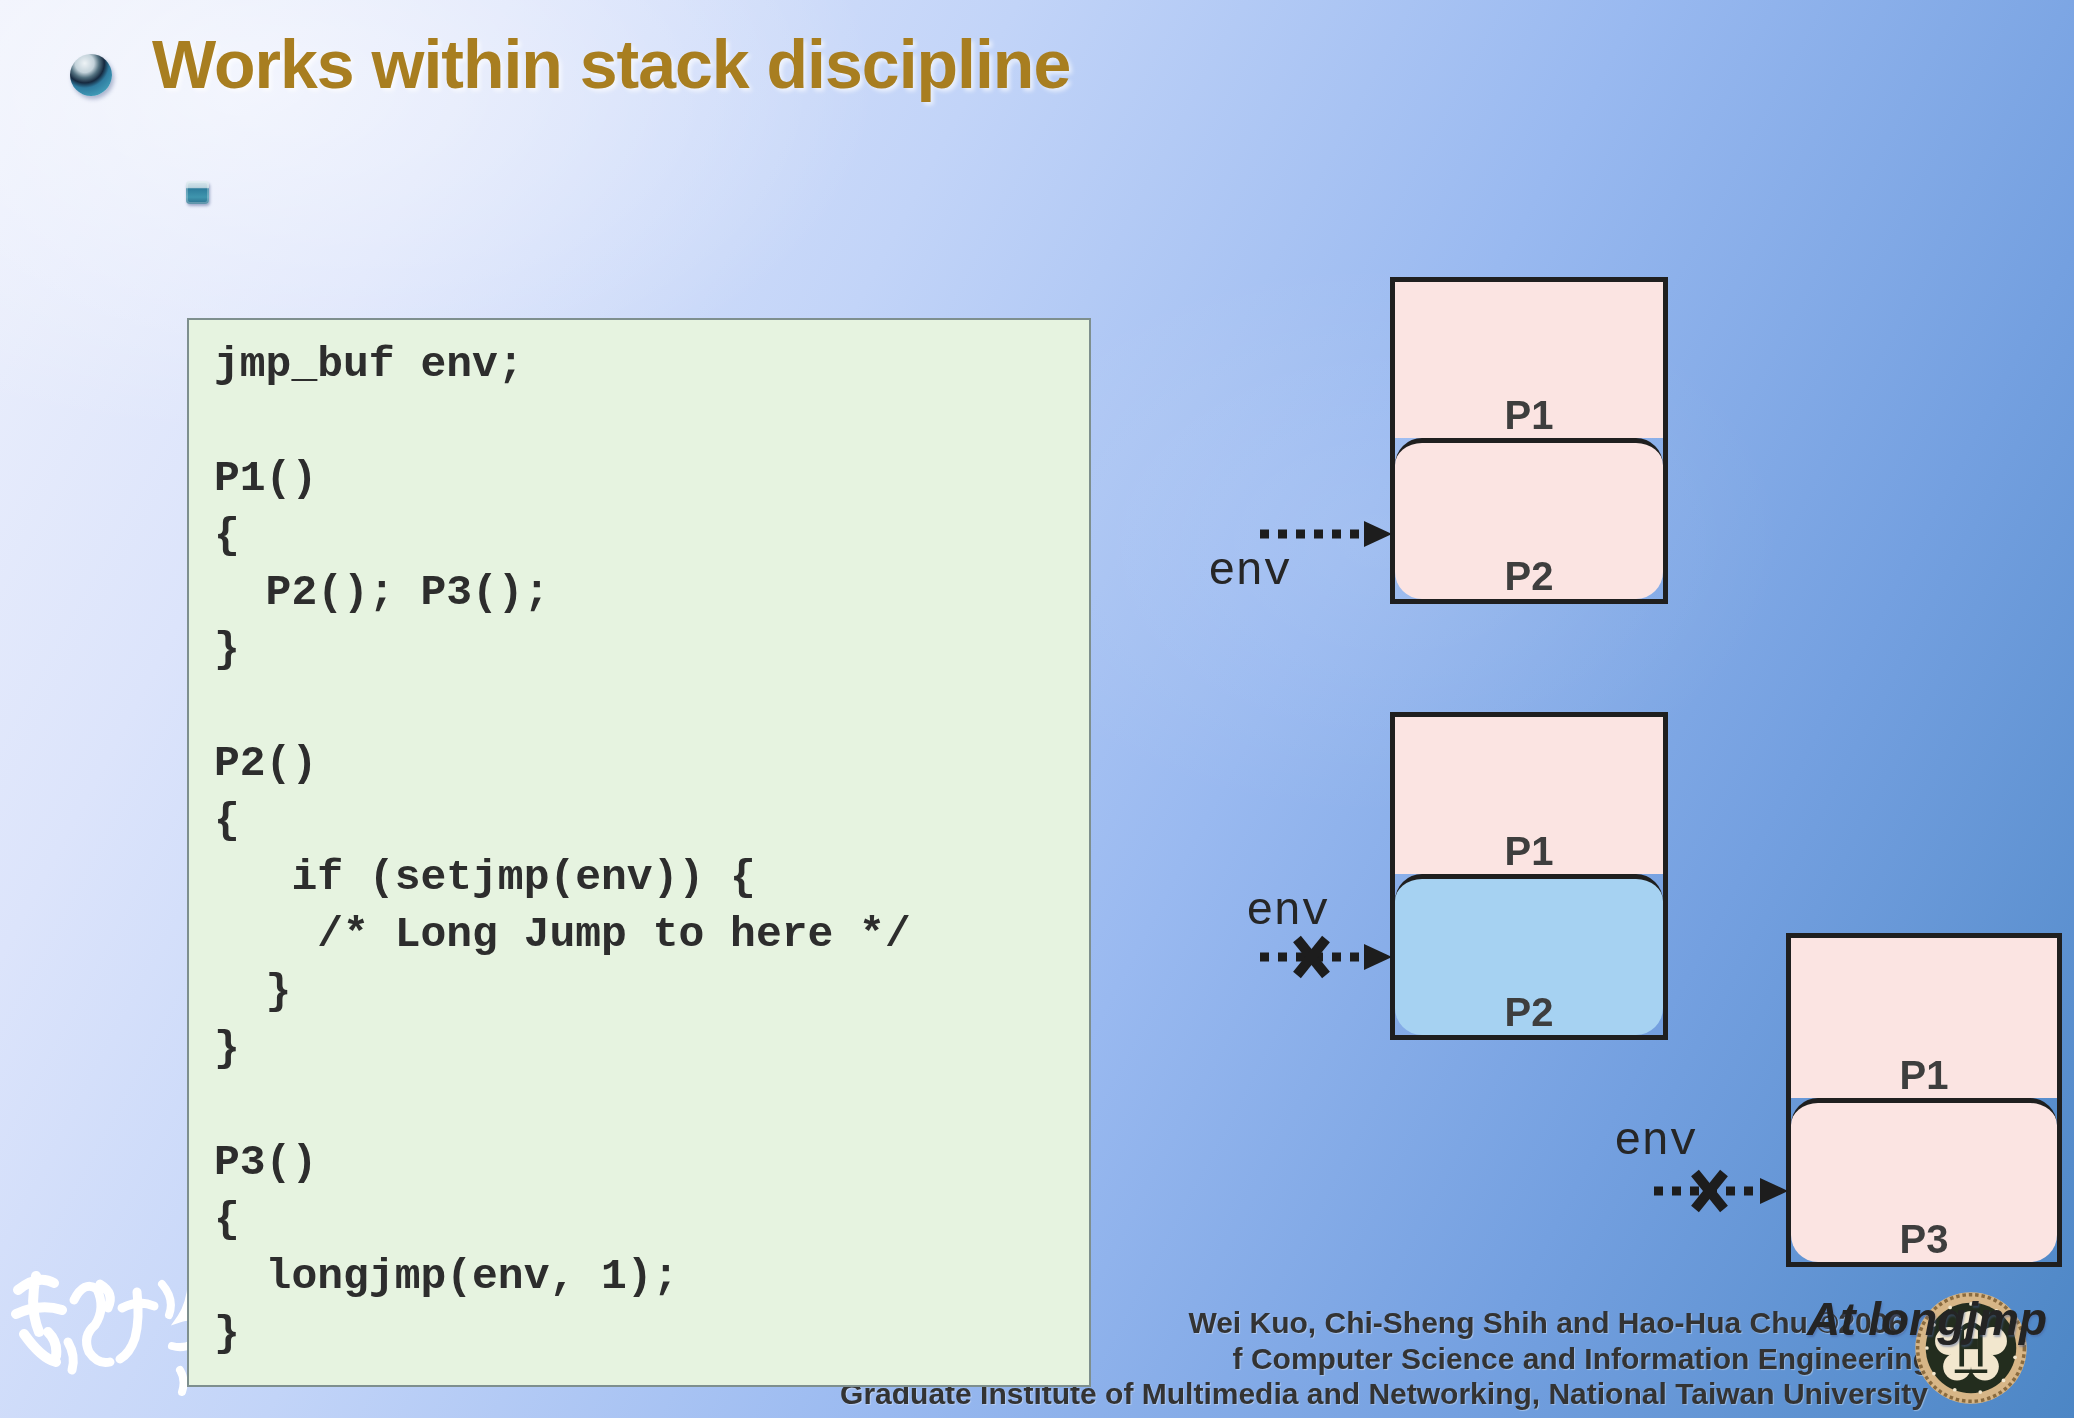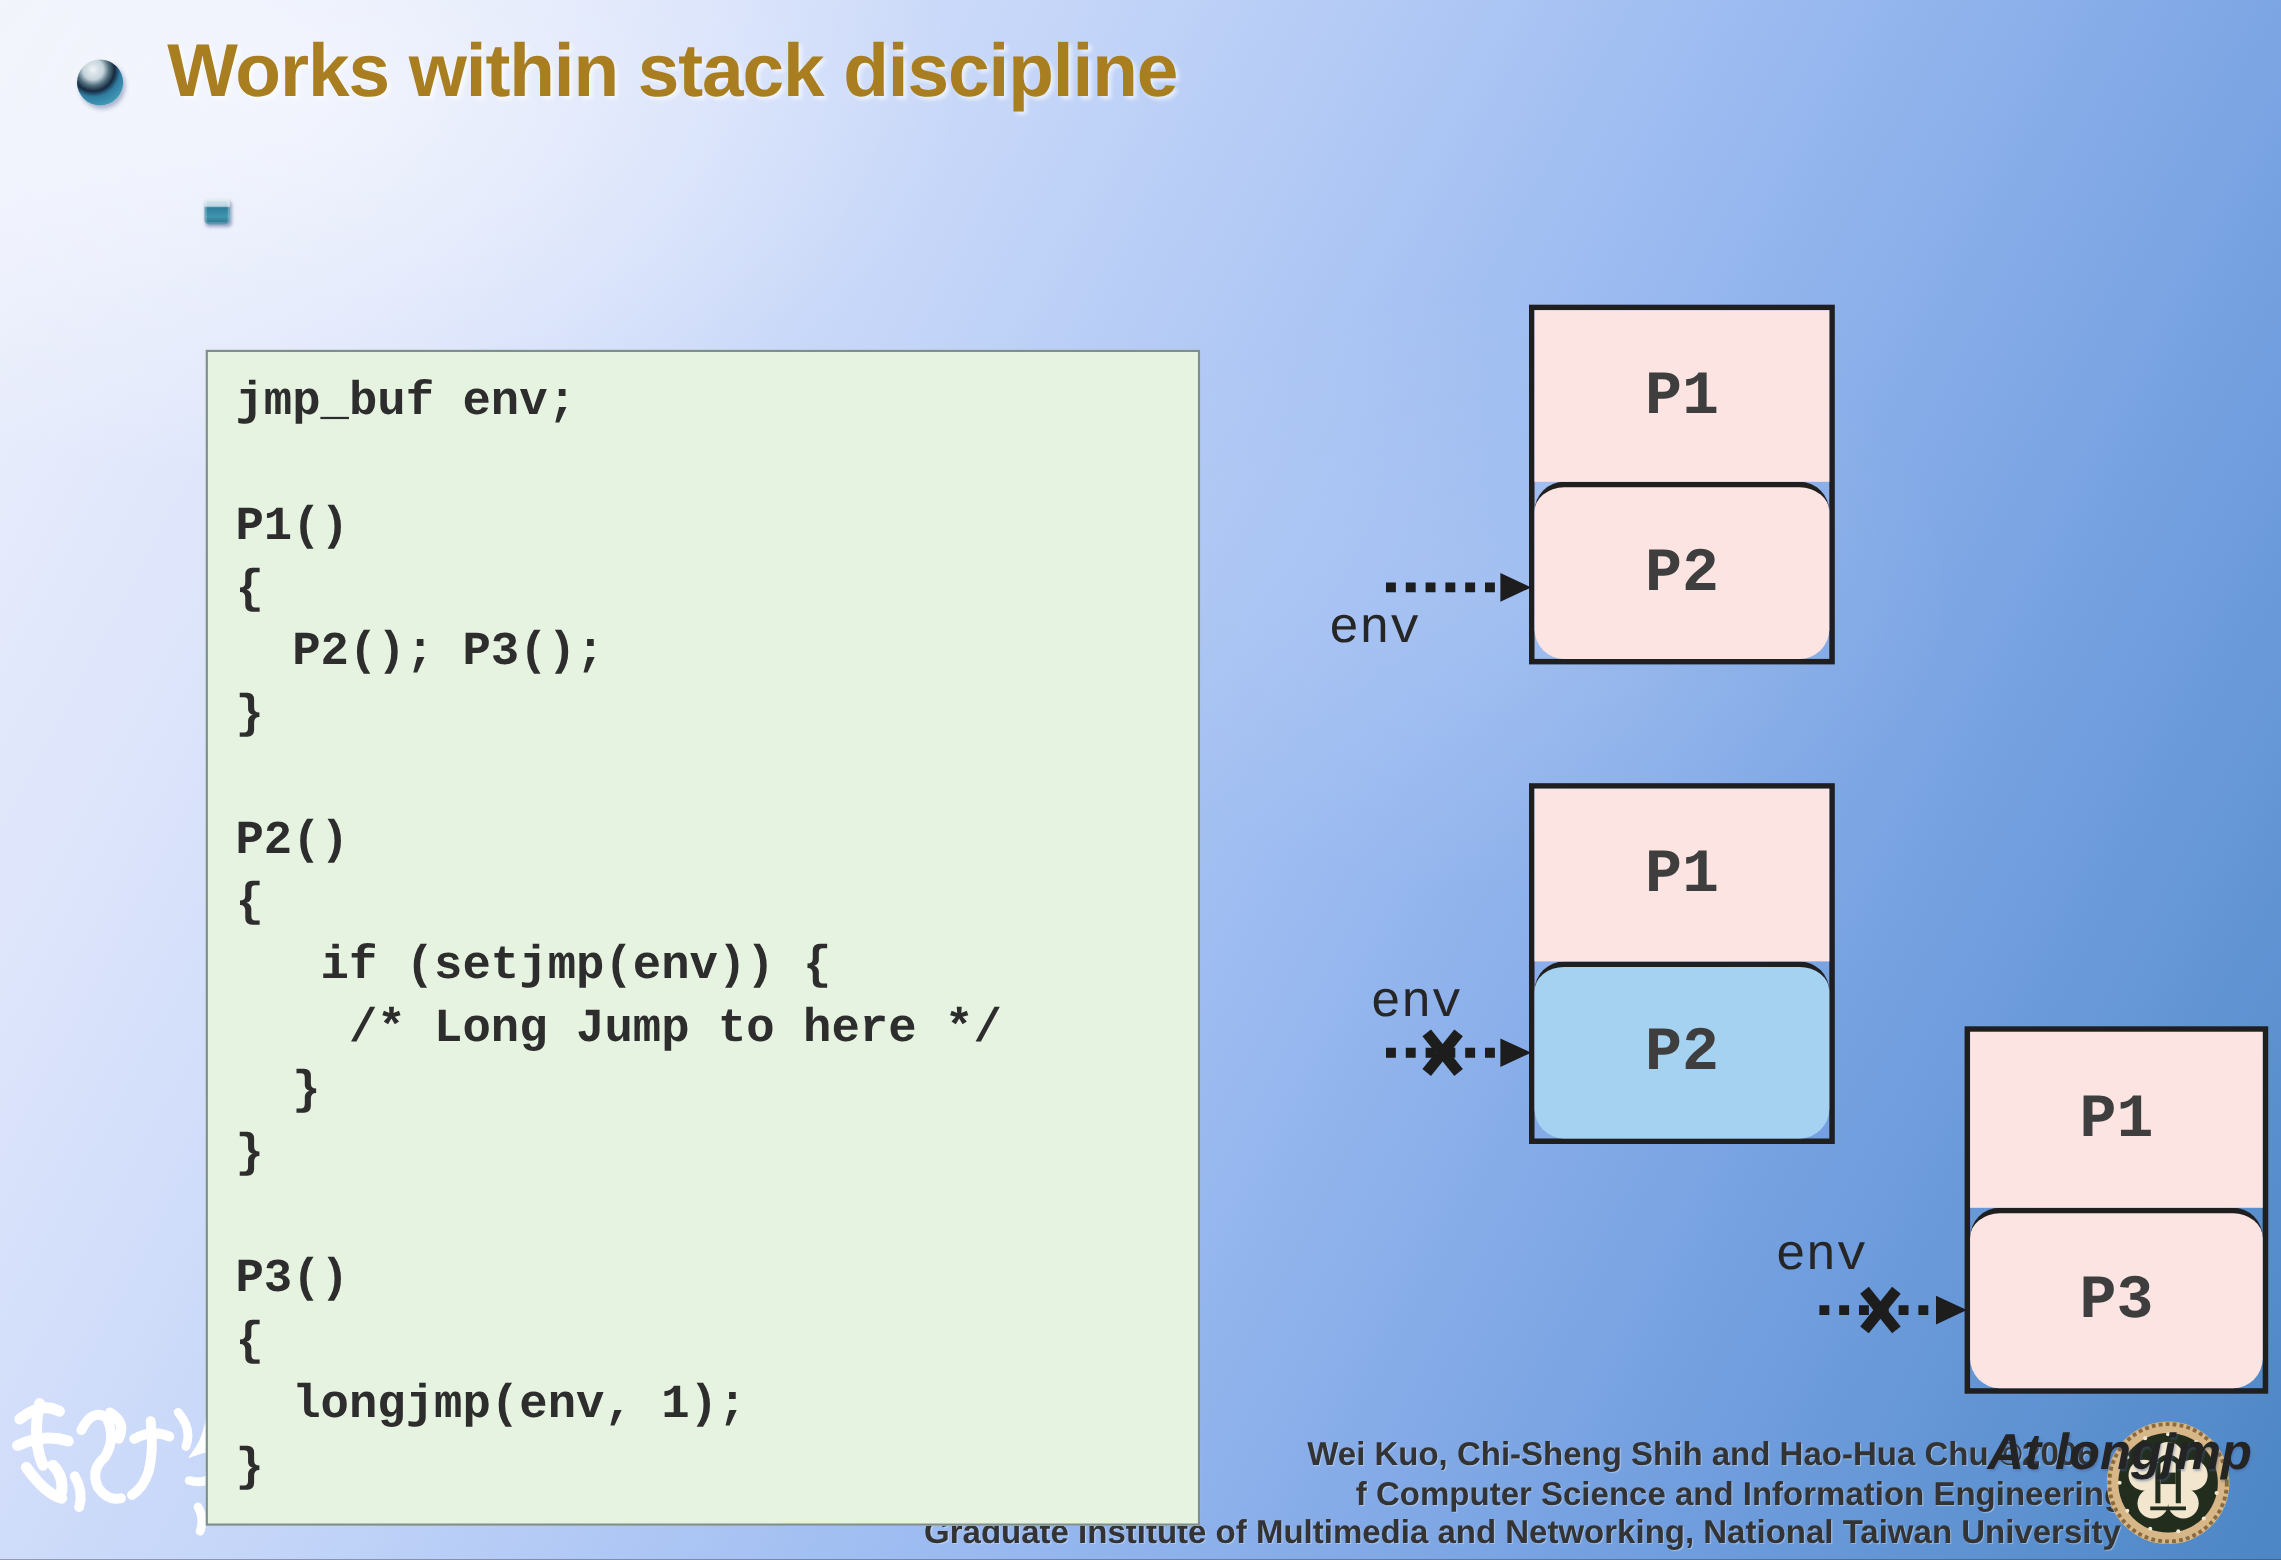--- a/index.html
+++ b/index.html
@@ -20,22 +20,22 @@
     background:linear-gradient(180deg,#dce9f0 0%,#bcd4de 28%,#2e7d9c 34%,#3f95ae 70%,#2a6e8c 100%);
     box-shadow:1px 2px 3px rgba(40,60,120,.4), inset 0 0 0 2px rgba(255,255,255,.25);}
   .body-text{position:absolute;left:238px;top:140px;font-size:62px;line-height:78px;
     color:#2b2b2b;text-shadow:2px 3px 3px rgba(255,255,255,.55);}
   
   .code{position:absolute;left:187px;top:318px;width:904px;height:1069px;box-sizing:border-box;
     margin:0;padding:16px 0 0 25px;background:#E6F3E0;border:2px solid #7e8f8e;z-index:5;
     font-family:"Liberation Mono",monospace;font-weight:bold;font-size:43px;line-height:57px;color:#2d2d2d;}
   
   .stack{position:absolute;box-sizing:border-box;border:5px solid #1f1f1f;display:flex;flex-direction:column;z-index:6;}
-  .frame{flex:1;display:flex;align-items:center;justify-content:center;
-    font-family:Liberation Mono, monospace;font-weight:bold;font-size:56px;color:#3e3e3e;}
+  .frame{flex:1;display:flex;align-items:flex-end;justify-content:center;
+    font-family:Liberation Sans, sans-serif;font-weight:bold;font-size:40px;color:#3e3e3e;}
   .frame.second{border-top:5px solid #1f1f1f;border-radius:27px;}
   .pink{background:#FBE4E2;}
   .blue{background:#A6D2F2;}
   .d1{left:1390px;top:277px;width:278px;height:327px;}
   .d2{left:1390px;top:712px;width:278px;height:328px;}
   .d3{left:1786px;top:933px;width:276px;height:334px;}
   .envlbl{position:absolute;font-family:"Liberation Mono",monospace;font-weight:normal;font-size:46px;color:#262626;z-index:6;text-align:right;}
   .e1{left:1208px;top:546px;}
   .e2{left:1246px;top:886px;}
   .e3{left:1614px;top:1116px;}

